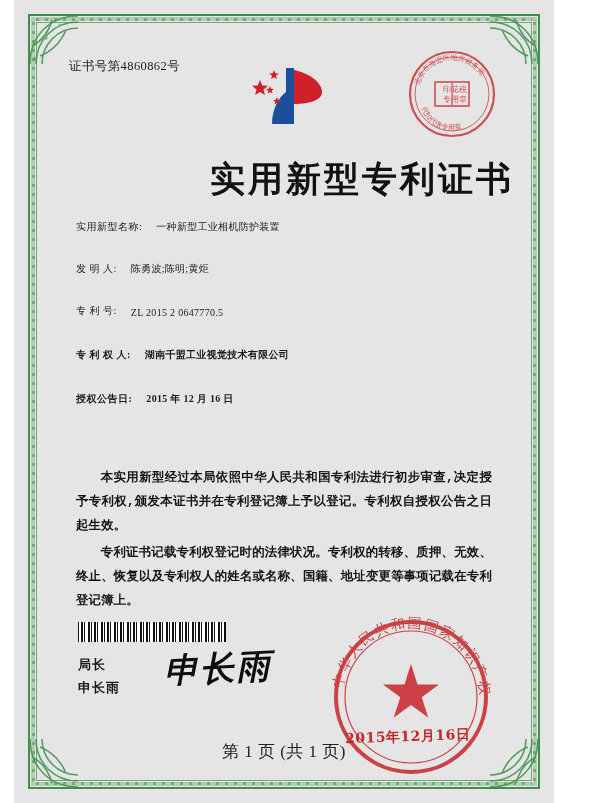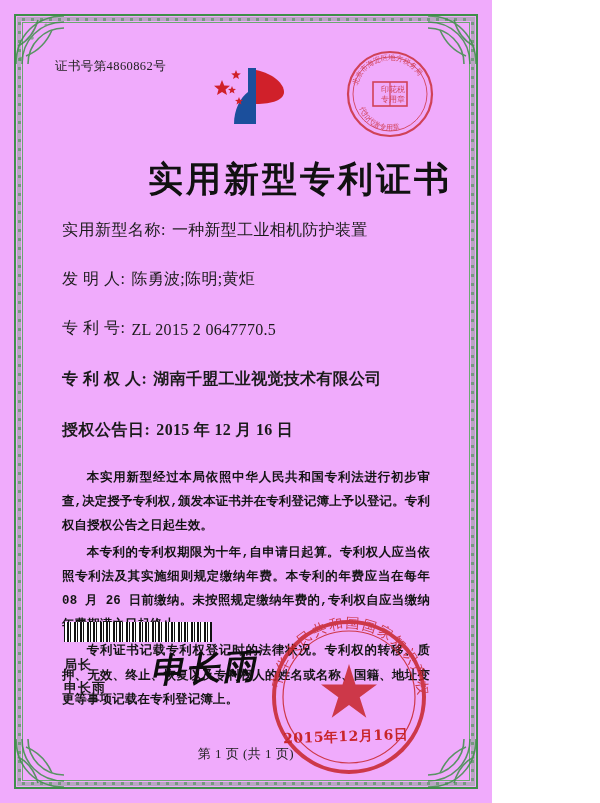--- a/index.html
+++ b/index.html
@@ -11,24 +11,25 @@
     width: 600px;
     height: 803px;
     font-family: "Liberation Serif", "DejaVu Serif", serif;
     color: #1a1a1a;
     overflow: hidden;
     position: relative;
   }
 
   .certificate {
     position: relative;
-    width: 492px;
+    width: 540px;
     height: 803px;
-    background: #f0abfc;
+    background: #e5e5e5;
     box-sizing: border-box;
+    margin-left: 14px;
   }
 
   
   .border-outer {
     position: absolute;
     left: 14px; top: 14px; right: 14px; bottom: 14px;
     border: 2px solid #3f8f4a;
     box-sizing: border-box;
   }
   .border-inner {
@@ -118,22 +119,23 @@
   
   .fields {
     position: absolute;
     left: 22px; right: 22px;
     top: 186px;
   }
   .field-row {
     display: flex;
     align-items: baseline;
     margin-bottom: 20px;
-    font-size: 16px;
+    font-size: 10px;
     color: #1b1b1b;
+    gap: 8px;
   }
   .field-label {
     white-space: nowrap;
     letter-spacing: .5px;
   }
   .field-value {
     margin-left: 6px;
     letter-spacing: .3px;
   }
   .field-row.bold-row .field-label,
@@ -218,21 +220,21 @@
     transform: rotate(-2deg);
     font-weight: bold;
   }
 
   
   .footer {
     position: absolute;
     left: 0; right: 0;
     bottom: 6px;
     text-align: center;
-    font-size: 13px;
+    font-size: 17px;
     color: #222;
     letter-spacing: .5px;
   }
 </style>
 </head>
 <body>
 
 <div class="certificate">
 
   <div class="border-outer"></div>
@@ -347,21 +349,20 @@
 
       <div class="field-row bold-row">
         <span class="field-label">授权公告日:</span>
         <span class="field-value">2015 年 12 月 16 日</span>
       </div>
 
     </div>
 
     <div class="body-text">
       <p>本实用新型经过本局依照中华人民共和国专利法进行初步审查,决定授予专利权,颁发本证书并在专利登记簿上予以登记。专利权自授权公告之日起生效。</p>
-      <p>本专利的专利权期限为十年,自申请日起算。专利权人应当依照专利法及其实施细则规定缴纳年费。本专利的年费应当在每年 08 月 26 日前缴纳。未按照规定缴纳年费的,专利权自应当缴纳年费期满之日起终止。</p>
       <p>专利证书记载专利权登记时的法律状况。专利权的转移、质押、无效、终止、恢复以及专利权人的姓名或名称、国籍、地址变更等事项记载在专利登记簿上。</p>
     </div>
 
     <div class="barcode"></div>
 
     <div class="sign-block">
       <div>局长</div>
       <div>申长雨</div>
     </div>
 

